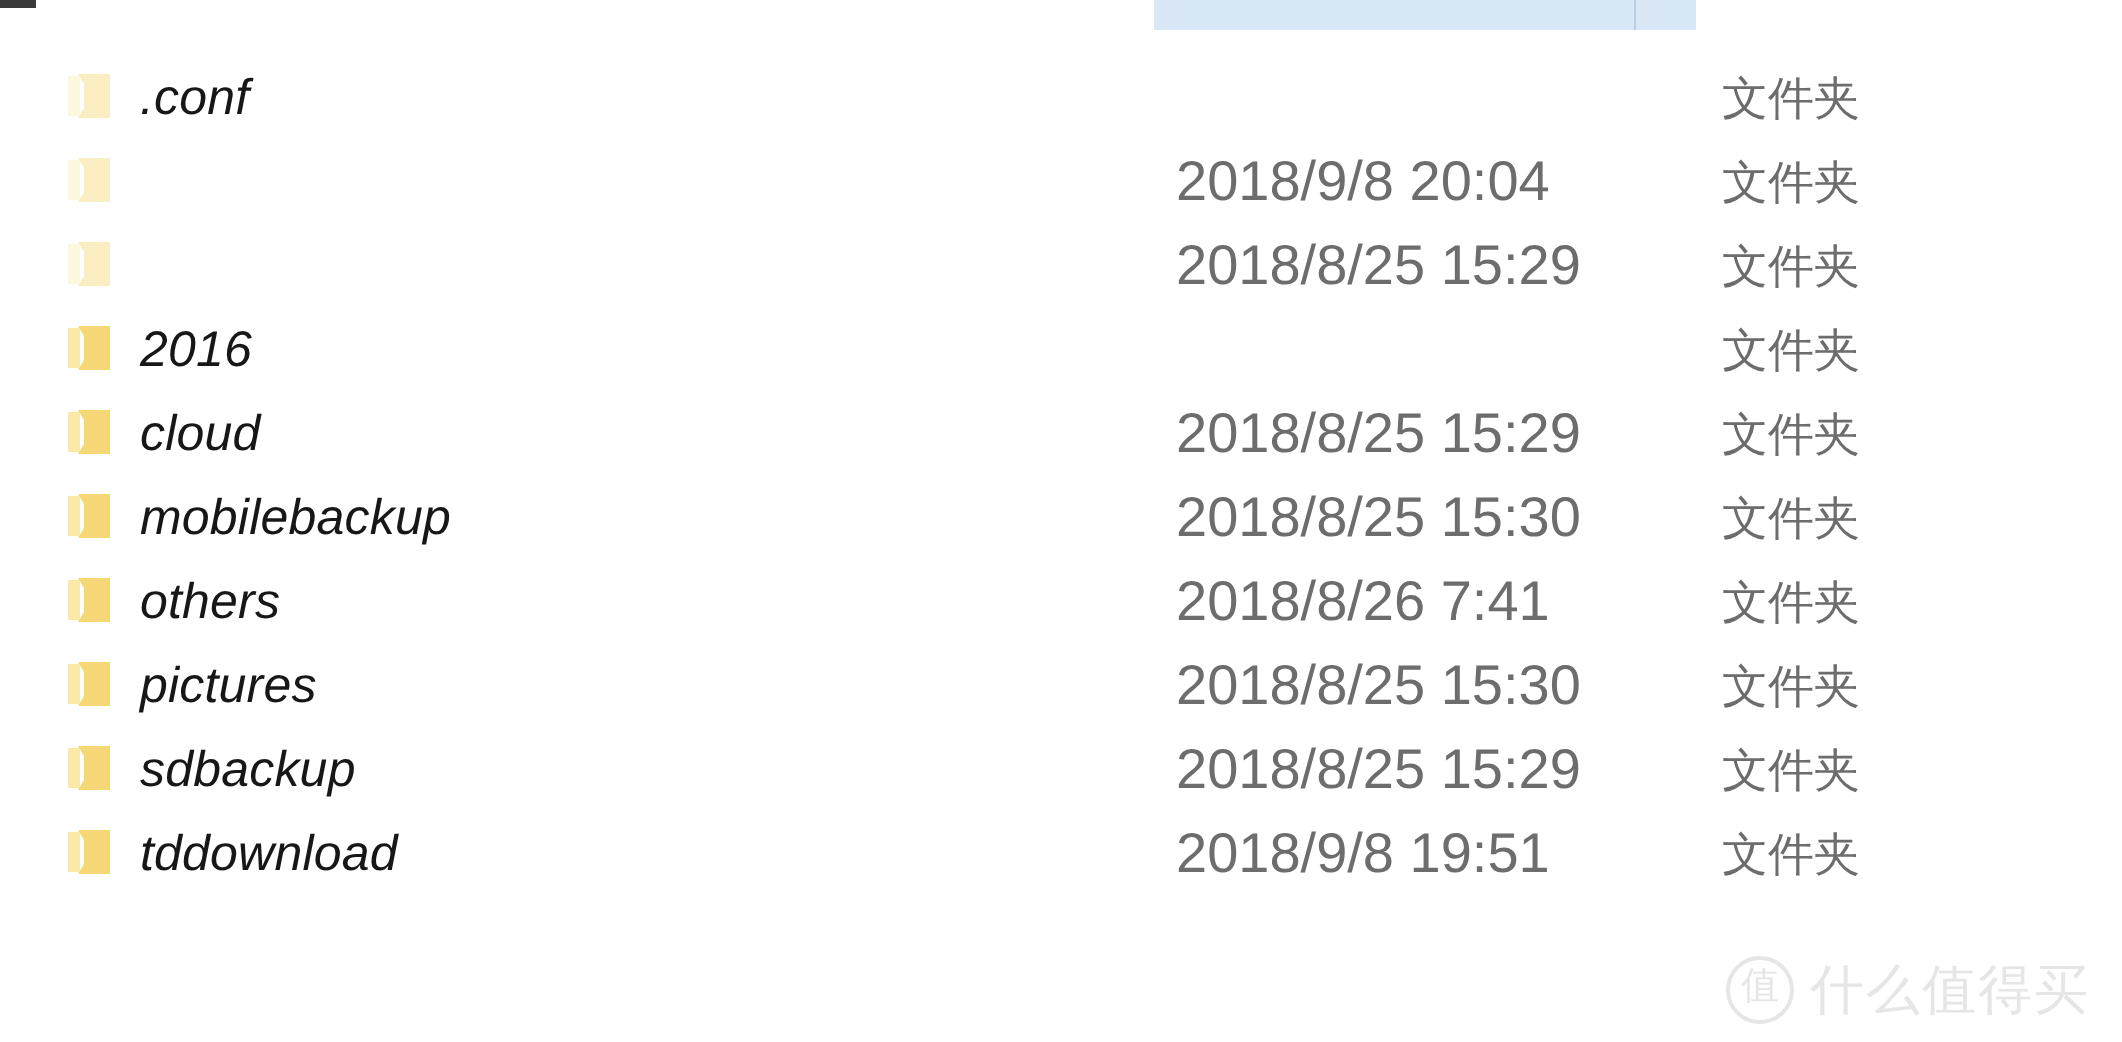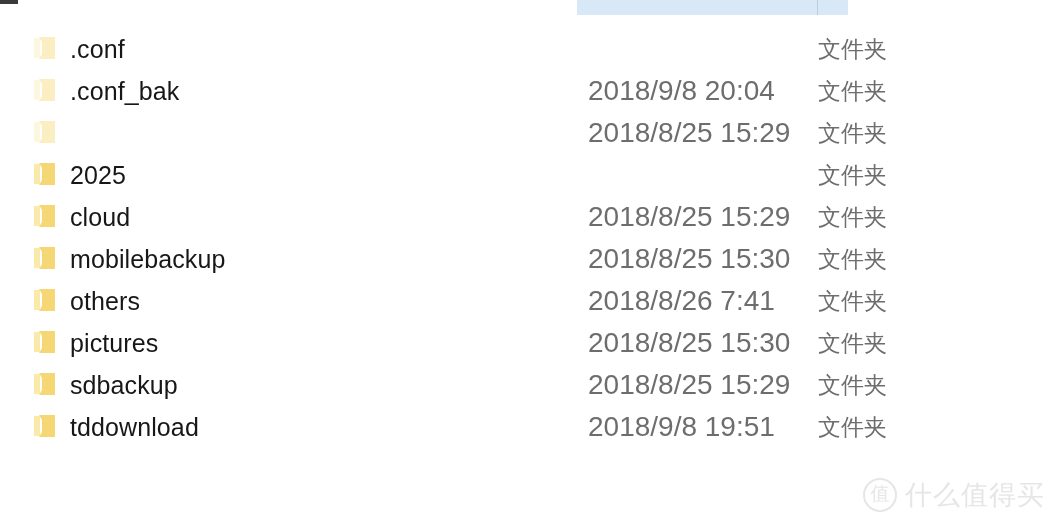--- a/index.html
+++ b/index.html
@@ -65,39 +65,40 @@
   .name-cell {
     position: absolute;
     left: 70px;
     top: 0;
     height: 42px;
     line-height: 42px;
     font-size: 25px;
     color: #171717;
     white-space: nowrap;
     letter-spacing: 0.1px;
+    font-style: italic;
   }
   .file-row.hidden-item .name-cell {
     color: #171717;
   }
 
   .date-cell {
     position: absolute;
     left: 588px;
     top: 0;
     height: 42px;
     line-height: 42px;
     font-size: 28px;
     color: #6d6d6d;
     white-space: nowrap;
   }
 
   .type-cell {
     position: absolute;
-    left: 818px;
+    left: 861px;
     top: 0;
     height: 42px;
     line-height: 42px;
     font-size: 23px;
     color: #6d6d6d;
     white-space: nowrap;
   }
 
   
   #watermark {
@@ -145,38 +146,37 @@
         </svg></span>
       <span class="name-cell">.conf</span>
       <span class="date-cell"></span>
       <span class="type-cell">文件夹</span>
     </div>
     <div class="file-row hidden-item">
       <span class="folder-icon"><svg width="21" height="22" viewBox="0 0 21 22">
           <path d="M0 1 H6 V21 H0 Z" fill="#fdf7e0"></path>
           <path d="M5 0 H21 V22 H5 L8 17 V5 Z" fill="#faeec2"></path>
         </svg></span>
-      <span class="name-cell">.conf_bak</span>
       <span class="date-cell">2018/9/8 20:04</span>
       <span class="type-cell">文件夹</span>
     </div>
     <div class="file-row hidden-item">
       <span class="folder-icon"><svg width="21" height="22" viewBox="0 0 21 22">
           <path d="M0 1 H6 V21 H0 Z" fill="#fdf7e0"></path>
           <path d="M5 0 H21 V22 H5 L8 17 V5 Z" fill="#faeec2"></path>
         </svg></span>
       <span class="date-cell">2018/8/25 15:29</span>
       <span class="type-cell">文件夹</span>
     </div>
     <div class="file-row">
       <span class="folder-icon"><svg width="21" height="22" viewBox="0 0 21 22">
           <path d="M0 1 H6 V21 H0 Z" fill="#fae9a8"></path>
           <path d="M5 0 H21 V22 H5 L8 17 V5 Z" fill="#f5d776"></path>
         </svg></span>
-      <span class="name-cell">2025</span>
+      <span class="name-cell">2016</span>
       <span class="type-cell">文件夹</span>
     </div>
     <div class="file-row">
       <span class="folder-icon"><svg width="21" height="22" viewBox="0 0 21 22">
           <path d="M0 1 H6 V21 H0 Z" fill="#fae9a8"></path>
           <path d="M5 0 H21 V22 H5 L8 17 V5 Z" fill="#f5d776"></path>
         </svg></span>
       <span class="name-cell">cloud</span>
       <span class="date-cell">2018/8/25 15:29</span>
       <span class="type-cell">文件夹</span>

